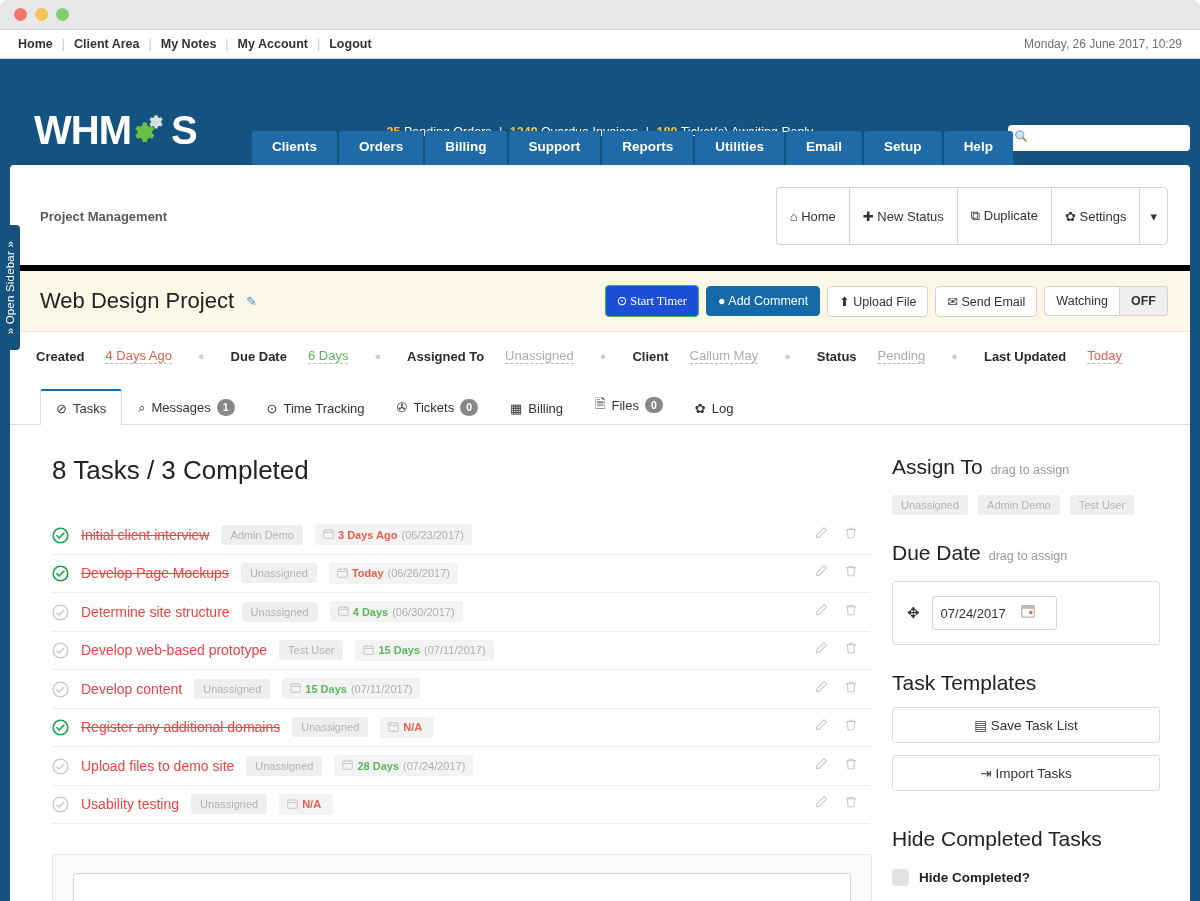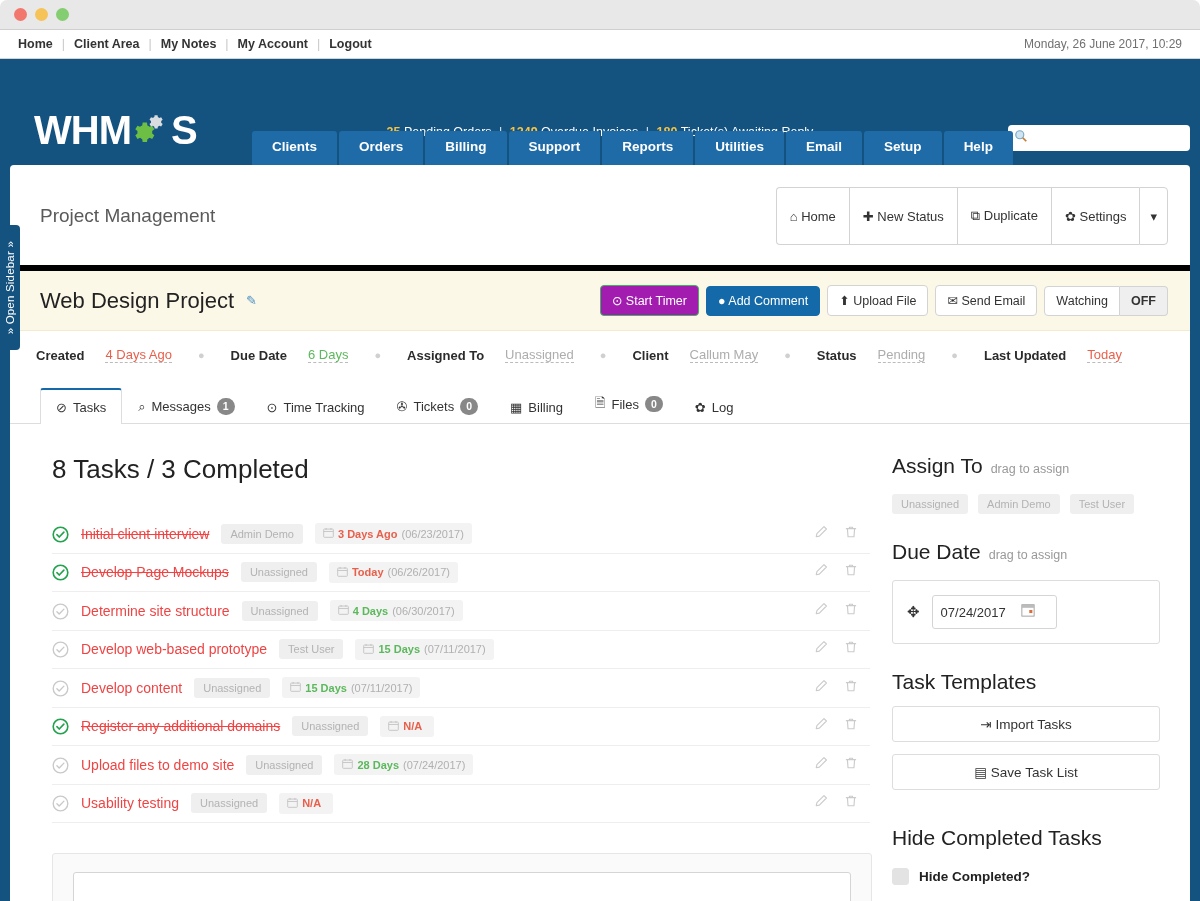--- a/index.html
+++ b/index.html
@@ -97,21 +97,21 @@
   .sidebar-tab span {
     writing-mode: vertical-rl; transform: rotate(180deg);
     font-size: 11.5px; white-space: nowrap; letter-spacing: .2px;
   }
 
   
   .pagehead {
     display: flex; align-items: center; justify-content: space-between;
     padding: 22px 22px 20px 30px;
   }
-  .pagehead h1 { font-size: 19px; font-weight: normal; color: #5a5a5a; }
+  .pagehead h1 { font-size: 13px; font-weight: bold; color: #5a5a5a; }
 
   .btn-group { display: flex; }
   .btn-group > button {
     background: #fff; border: 1px solid #d3d3d3; border-right-width: 0;
     font-size: 13px; color: #333; padding: 20px 13px; cursor: pointer;
     font-family: "Liberation Sans", sans-serif; white-space: nowrap;
   }
   .btn-group > button:first-child { border-radius: 4px 0 0 4px; }
   .btn-group > button:last-child { border-radius: 0 4px 4px 0; border-right-width: 1px; padding: 8px 10px; }
 
@@ -122,21 +122,21 @@
     display: flex; align-items: center; justify-content: space-between;
   }
   .titlestrip h2 { font-size: 22px; font-weight: normal; color: #222; }
   .pencil-blue { color: #4a90c4; font-size: 13px; margin-left: 12px; }
   .title-actions { display: flex; align-items: center; }
   .ta-btn {
     font-size: 12.5px; padding: 7px 11px; border-radius: 4px;
     border: 1px solid transparent; margin-left: 7px; cursor: pointer;
     font-family: "Liberation Sans", sans-serif; white-space: nowrap;
   }
-  .ta-green { background: #a21caf; color: #fff; border-color: #40b35f; }
+  .ta-green { background: #1d4ed8; color: #fff; border-color: #40b35f; font-family: Liberation Serif, serif; }
   .ta-blue  { background: #1469a8; color: #fff; border-color: #1469a8; }
   .ta-white { background: #fff; color: #333; border-color: #d3d3d3; }
   .watch-group { display: flex; margin-left: 7px; }
   .watch-group .wlabel {
     background: #fff; border: 1px solid #d3d3d3; border-radius: 4px 0 0 4px;
     font-size: 12.5px; padding: 7px 11px; color: #333;
   }
   .watch-group .wstate {
     background: #efefef; border: 1px solid #d3d3d3; border-left: 0;
     border-radius: 0 4px 4px 0; font-size: 12.5px; padding: 7px 11px;
@@ -715,26 +715,26 @@
                   <rect x="9.5" y="8" width="3.5" height="3.5" fill="#e06b3a"></rect>
                 </svg>
             </span>
           </div>
         </div>
 
         <div class="side-h">
           <span>Task Templates</span>
         </div>
         <button class="tmpl-btn">
+          <span>▤</span>
+          <span>Save Task List</span>
+        </button>
+        <button class="tmpl-btn">
           <span>⇥</span>
           <span>Import Tasks</span>
-        </button>
-        <button class="tmpl-btn">
-          <span>▤</span>
-          <span>Save Task List</span>
         </button>
 
         <div class="side-h mt28">
           <span>Hide Completed Tasks</span>
         </div>
         <div class="hide-row">
           <span class="hide-box"></span>
           <span class="hide-label">Hide Completed?</span>
         </div>
 

